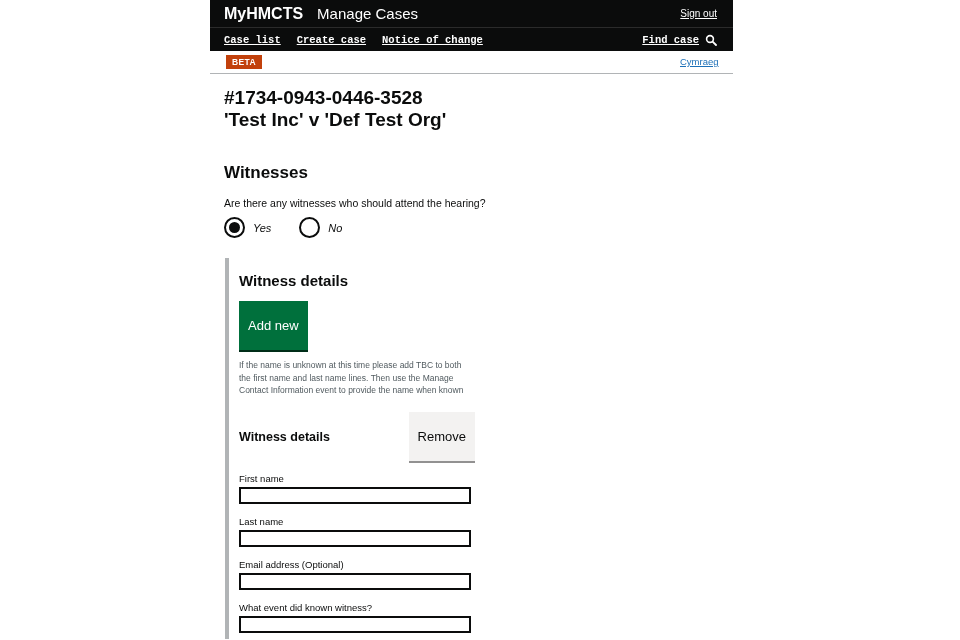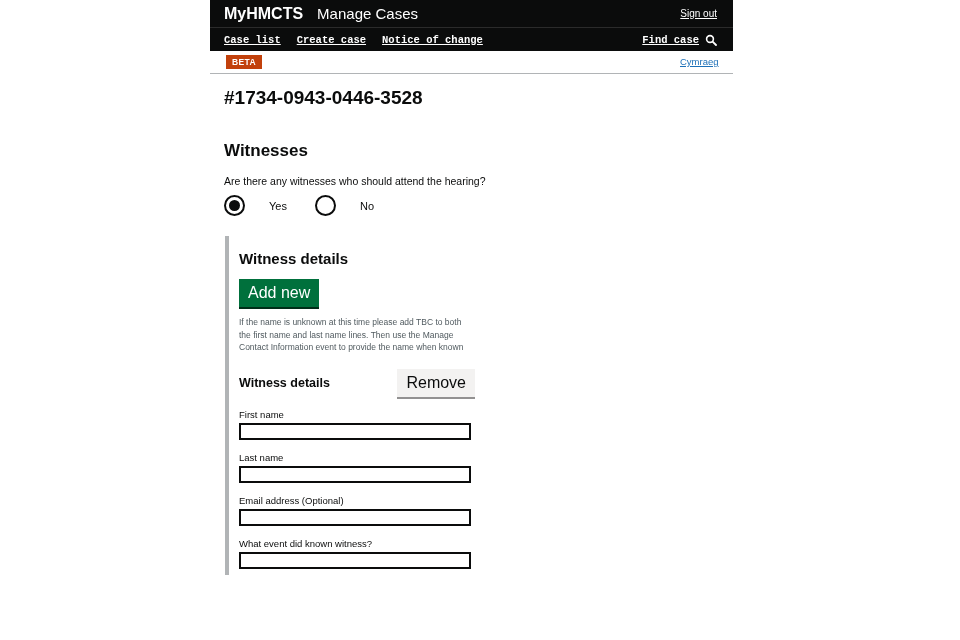--- a/index.html
+++ b/index.html
@@ -183,46 +183,47 @@
   .radio.checked::after {
     content: "";
     position: absolute;
     left: 50%; top: 50%;
     width: 11px; height: 11px;
     margin-left: -5.5px; margin-top: -5.5px;
     border-radius: 50%;
     background: #0b0c0c;
   }
   .radio-label {
-    margin-left: 24px;
+    margin-left: 8px;
     font-size: 11px;
+    font-style: italic;
   }
 
   
   .panel {
     margin-top: 20px;
     margin-left: 1px;
     border-left: 4px solid #b1b4b6;
     padding-left: 10px;
     padding-top: 10px;
     padding-bottom: 6px;
     width: 490px;
     box-sizing: border-box;
   }
   h3.panel-title {
     font-size: 15px;
     font-weight: bold;
     margin: 4px 0 0 0;
   }
   .btn {
     font-family: "Liberation Sans", sans-serif;
-    font-size: 16px;
+    font-size: 13px;
     border: none;
     cursor: pointer;
-    padding: 5px 9px;
+    padding: 17px 9px;
     box-sizing: border-box;
   }
   .btn-green {
     background: #00703c;
     color: #ffffff;
     box-shadow: 0 2px 0 #002d18;
   }
   .btn-grey {
     background: #f3f2f1;
     color: #0b0c0c;
@@ -299,20 +300,21 @@
   <div class="phase-banner">
     <span class="beta-tag">BETA</span>
   </div>
 
   <span class="lang-toggle">Cymraeg</span>
 
   <div class="main">
 
     <div class="case-ref">
       <div>#1734-0943-0446-3528</div>
+      <div>'Test Inc' v 'Def Test Org'</div>
     </div>
 
     <h2 class="section-title">Witnesses</h2>
 
     <div class="question">Are there any witnesses who should attend the hearing?</div>
 
     <div class="radio-row">
       <label class="radio-item">
         <span class="radio checked"></span>
         <span class="radio-label">Yes</span>

